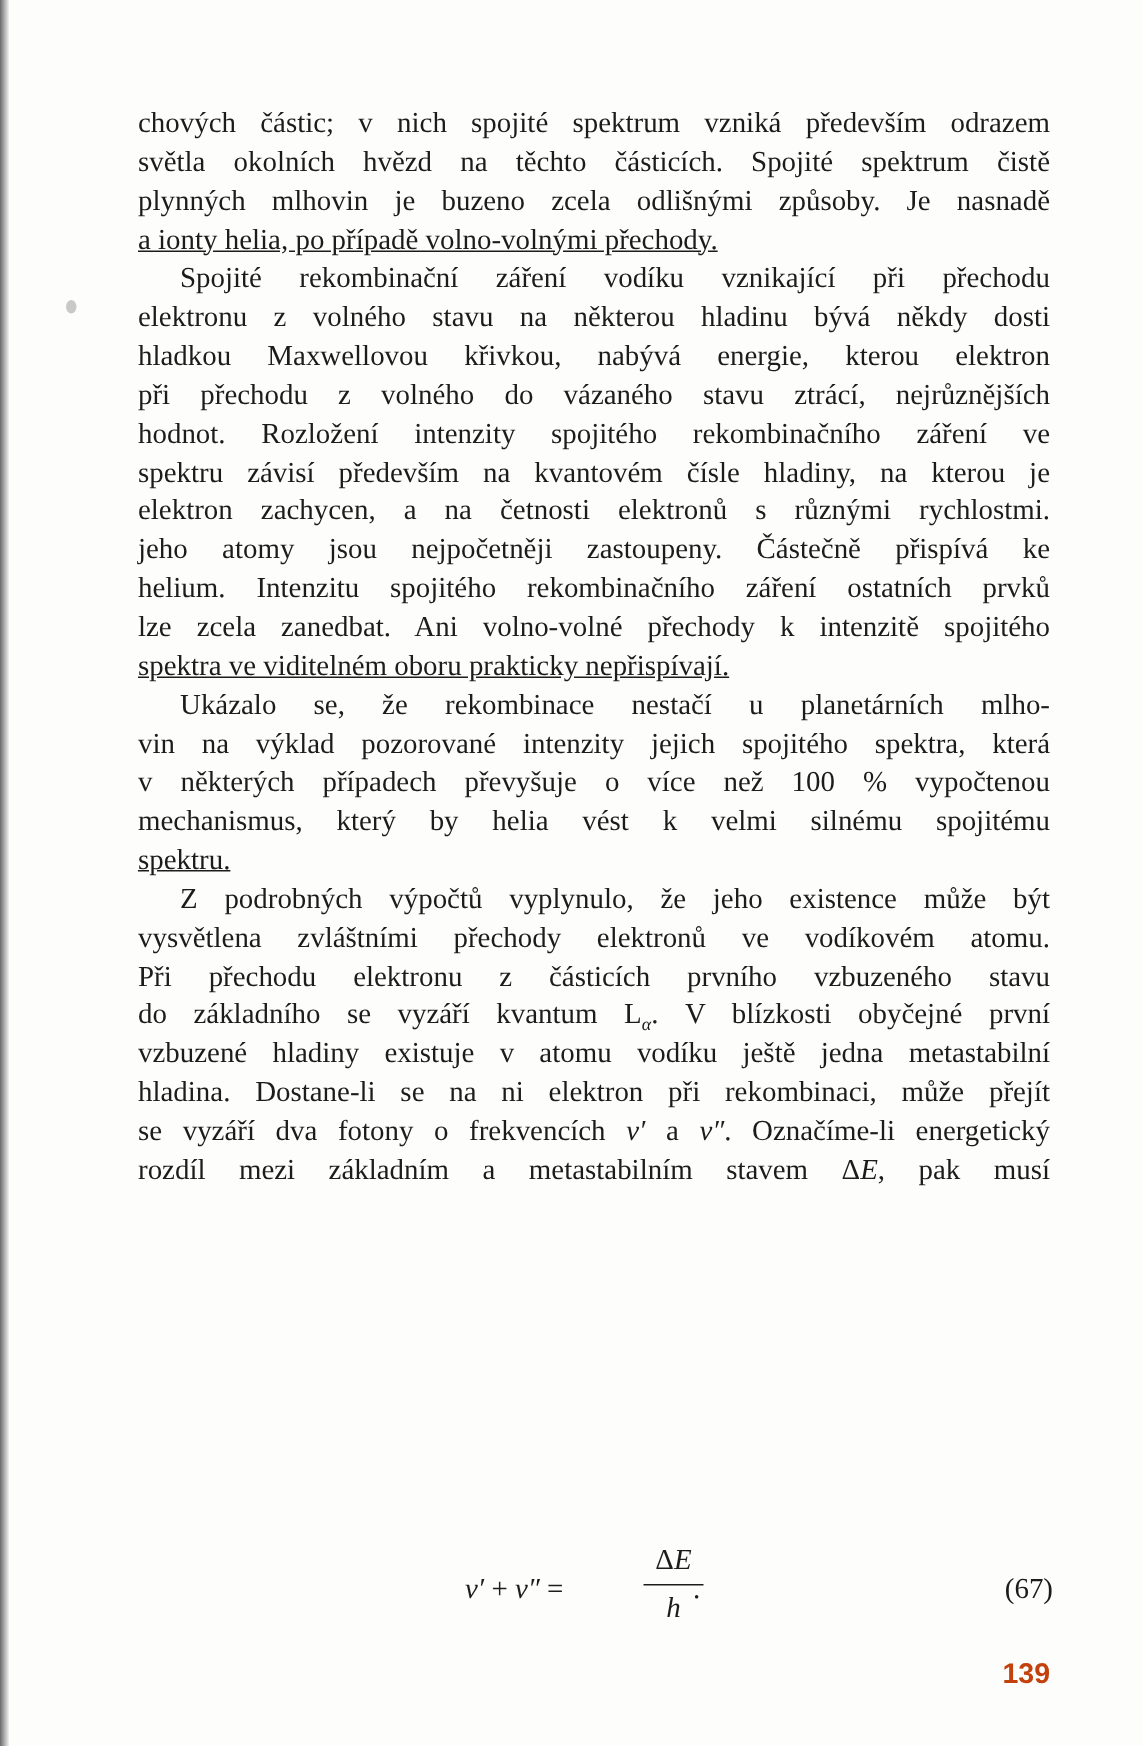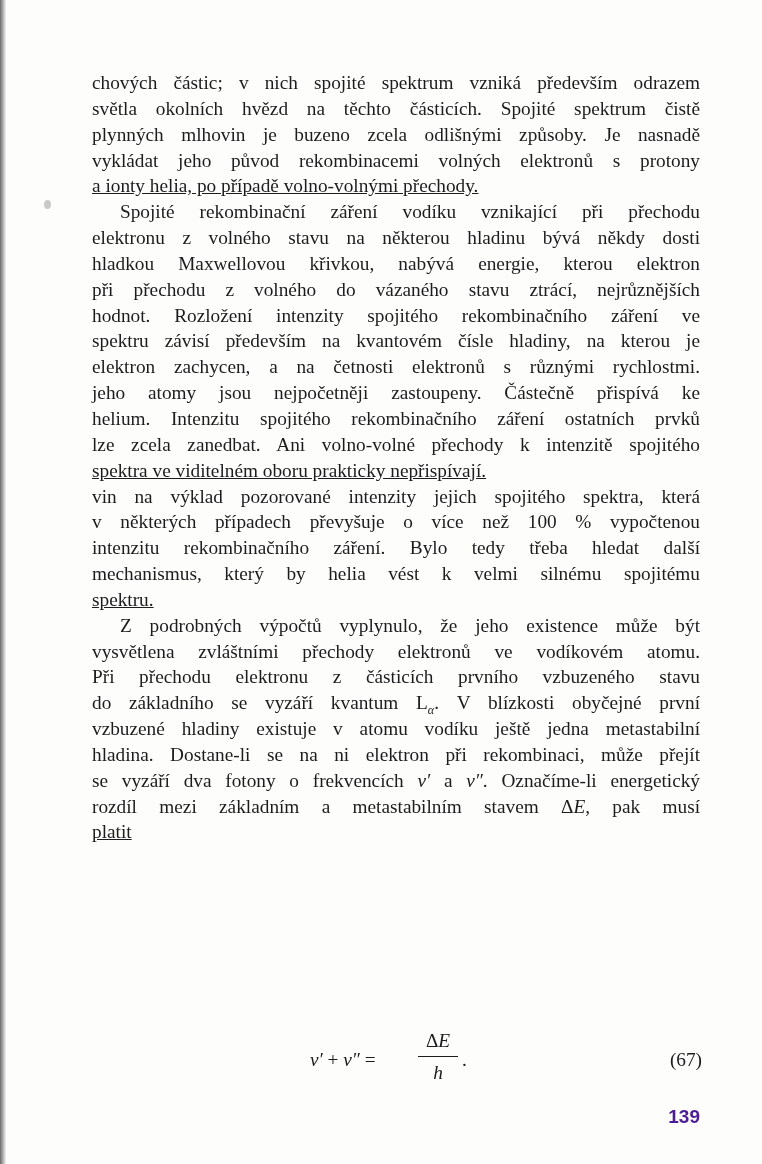--- a/index.html
+++ b/index.html
@@ -23,72 +23,70 @@
     white-space: nowrap; overflow: visible;
   }
   .line.last { text-align-last: left; text-decoration: underline; }
   .line.indent { padding-left: 28px; }
   .equation {
     position: absolute; left: 310px; top: 1028px; width: 392px; height: 70px;
     font-size: 19.3px;
   }
   .eq-lhs { position: absolute; left: 0; top: 21px; font-style: italic; }
   .eq-lhs .op { font-style: normal; }
-  .frac { position: absolute; left: 108px; top: 0; text-align: center; width: 40px; }
+  .frac { position: absolute; left: 119px; top: 0; text-align: center; width: 40px; }
   .frac .num { display: block; line-height: 26px; }
   .frac .num i { font-style: italic; }
   .frac .bar { display: block; height: 1px; background: #1c1c1c; margin: 2px 0 3px 0; }
   .frac .den { display: block; line-height: 26px; font-style: italic; }
   .eq-dot { position: absolute; left: 152px; top: 21px; }
   .eq-number { position: absolute; right: 0; top: 21px; }
   .page-number {
     position: absolute; right: 62px; top: 1106px;
     font-family: "Liberation Sans", "DejaVu Sans", sans-serif;
-    font-weight: bold; font-size: 19px; color: #4c1d95; margin-left: 34px;
+    font-weight: bold; font-size: 19px; color: #c2410c; margin-left: 34px;
   }
   .speck { position: absolute; left: 44px; top: 200px; width: 7px; height: 9px;
     border-radius: 50%; background: #c9c9c9; }
 </style>
 </head>
 <body>
 
 <div class="left-edge"></div>
 <div class="speck"></div>
 
 <div class="text-block" id="text-block">
     <div class="line">chových částic; v nich spojité spektrum vzniká především odrazem</div>
     <div class="line">světla okolních hvězd na těchto částicích. Spojité spektrum čistě</div>
     <div class="line">plynných mlhovin je buzeno zcela odlišnými způsoby. Je nasnadě</div>
-    <div class="line">vykládat jeho původ rekombinacemi volných elektronů s protony</div>
     <div class="line last">a ionty helia, po případě volno-volnými přechody.</div>
     <div class="line indent">Spojité rekombinační záření vodíku vznikající při přechodu</div>
     <div class="line">elektronu z volného stavu na některou hladinu bývá někdy dosti</div>
     <div class="line">hladkou Maxwellovou křivkou, nabývá energie, kterou elektron</div>
     <div class="line">při přechodu z volného do vázaného stavu ztrácí, nejrůznějších</div>
     <div class="line">hodnot. Rozložení intenzity spojitého rekombinačního záření ve</div>
     <div class="line">spektru závisí především na kvantovém čísle hladiny, na kterou je</div>
     <div class="line">elektron zachycen, a na četnosti elektronů s různými rychlostmi.</div>
     <div class="line">jeho atomy jsou nejpočetněji zastoupeny. Částečně přispívá ke</div>
     <div class="line">helium. Intenzitu spojitého rekombinačního záření ostatních prvků</div>
     <div class="line">lze zcela zanedbat. Ani volno-volné přechody k intenzitě spojitého</div>
     <div class="line last">spektra ve viditelném oboru prakticky nepřispívají.</div>
+    <div class="line indent">Ukázalo se, že rekombinace nestačí u planetárních mlho-</div>
     <div class="line">vin na výklad pozorované intenzity jejich spojitého spektra, která</div>
     <div class="line">v některých případech převyšuje o více než 100 % vypočtenou</div>
-    <div class="line">intenzitu rekombinačního záření. Bylo tedy třeba hledat další</div>
     <div class="line">mechanismus, který by helia vést k velmi silnému spojitému</div>
     <div class="line last">spektru.</div>
     <div class="line indent">Z podrobných výpočtů vyplynulo, že jeho existence může být</div>
     <div class="line">vysvětlena zvláštními přechody elektronů ve vodíkovém atomu.</div>
     <div class="line">Při přechodu elektronu z částicích prvního vzbuzeného stavu</div>
     <div class="line">do základního se vyzáří kvantum L<sub style="font-size:12px;font-style:italic;line-height:0">α</sub>. V blízkosti obyčejné první</div>
     <div class="line">vzbuzené hladiny existuje v atomu vodíku ještě jedna metastabilní</div>
     <div class="line">hladina. Dostane-li se na ni elektron při rekombinaci, může přejít</div>
     <div class="line">se vyzáří dva fotony o frekvencích <i>ν′</i> a <i>ν″</i>. Označíme-li energetický</div>
     <div class="line">rozdíl mezi základním a metastabilním stavem Δ<i>E</i>, pak musí</div>
-    <div class="line last">platit</div>
   </div>
 
 <div class="equation">
   <span class="eq-lhs">
     <span>ν′</span>
     <span class="op">+</span>
     <span>ν″</span>
     <span class="op">=</span>
   </span>
   <span class="frac">

